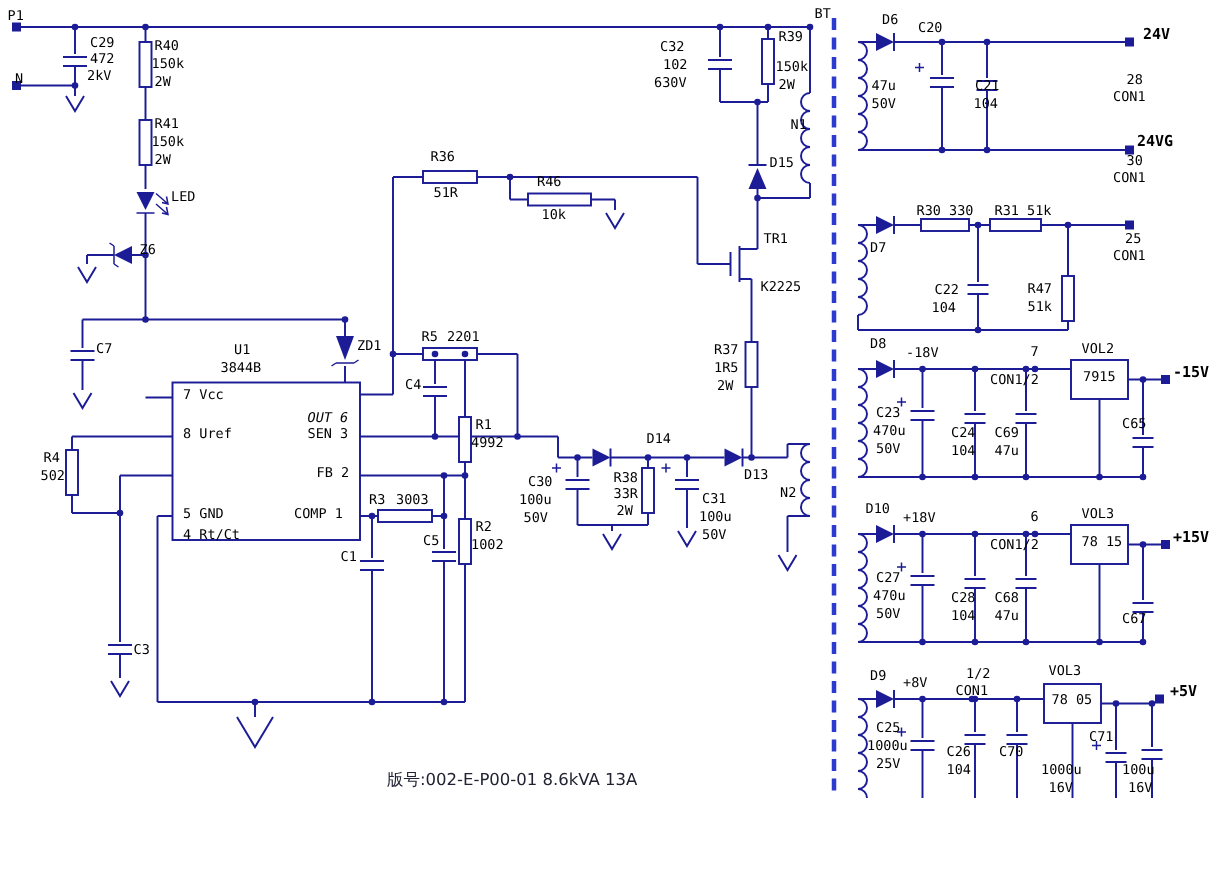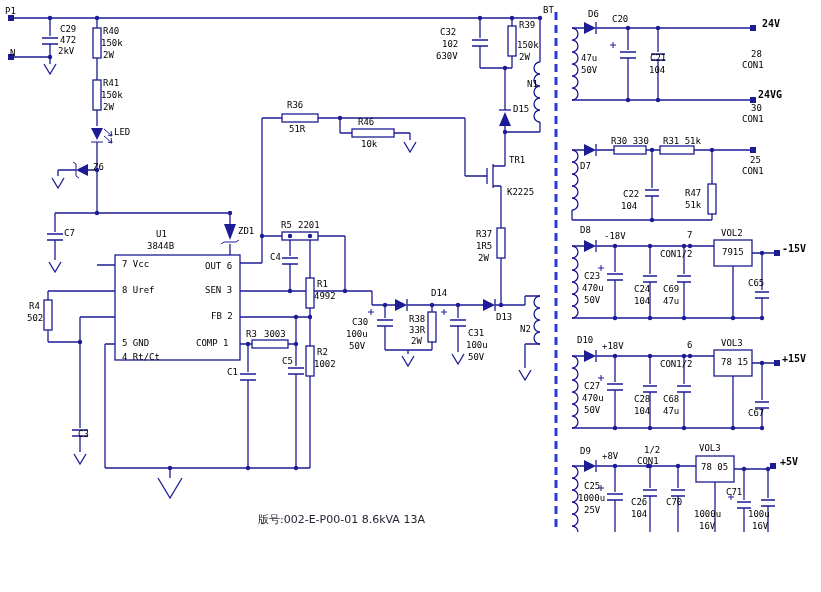--- a/index.html
+++ b/index.html
@@ -199,21 +199,21 @@
       <span class="lbl" style="left: 103px; top: 102px;">2W</span>
       <span class="lbl" style="left: 114px; top: 127px;">LED</span>
       <span class="lbl" style="left: 93px; top: 162px;">Z6</span>
       <span class="lbl" style="left: 64px; top: 228px;">C7</span>
       <span class="lbl" style="left: 156px; top: 229px;">U1</span>
       <span class="lbl" style="left: 147px; top: 241px;">3844B</span>
       <span class="lbl" style="left: 122px; top: 259px;">7 Vcc</span>
       <span class="lbl" style="left: 122px; top: 285px;">8 Uref</span>
       <span class="lbl" style="left: 122px; top: 311px; margin-top: 41px;">4 Rt/Ct</span>
       <span class="lbl" style="left: 122px; top: 338px;">5 GND</span>
-      <span class="lbl" style="left: 205px; top: 261px;">OUT 6</span>
+      <span class="lbl" style="left: 205px; top: 274px; font-style: italic;">OUT 6</span>
       <span class="lbl" style="left: 205px; top: 285px;">SEN 3</span>
       <span class="lbl" style="left: 211px; top: 311px;">FB 2</span>
       <span class="lbl" style="left: 196px; top: 338px;">COMP 1</span>
       <span class="lbl" style="left: 29px; top: 301px;">R4</span>
       <span class="lbl" style="left: 27px; top: 313px;">502</span>
       <span class="lbl" style="left: 238px; top: 226px;">ZD1</span>
       <span class="lbl" style="left: 281px; top: 220px;">R5</span>
       <span class="lbl" style="left: 298px; top: 220px;">2201</span>
       <span class="lbl" style="left: 270px; top: 252px;">C4</span>
       <span class="lbl" style="left: 287px; top: 100px;">R36</span>
@@ -221,21 +221,21 @@
       <span class="lbl" style="left: 358px; top: 117px;">R46</span>
       <span class="lbl" style="left: 361px; top: 139px;">10k</span>
       <span class="lbl" style="left: 317px; top: 279px;">R1</span>
       <span class="lbl" style="left: 314px; top: 291px;">4992</span>
       <span class="lbl" style="left: 317px; top: 347px;">R2</span>
       <span class="lbl" style="left: 314px; top: 359px;">1002</span>
       <span class="lbl" style="left: 246px; top: 329px;">R3</span>
       <span class="lbl" style="left: 264px; top: 329px;">3003</span>
       <span class="lbl" style="left: 227px; top: 367px;">C1</span>
       <span class="lbl" style="left: 282px; top: 356px;">C5</span>
-      <span class="lbl" style="left: 78px; top: 429px;">C3</span>
+      <span class="lbl" style="left: 89px; top: 429px;">C3</span>
       <span class="lbl" style="left: 336px; top: 317px; margin-left: 16px;">C30</span>
       <span class="lbl" style="left: 346px; top: 329px;">100u</span>
       <span class="lbl" style="left: 349px; top: 341px;">50V</span>
       <span class="lbl" style="left: 393px; top: 288px; padding-left: 38px;">D14</span>
       <span class="lbl" style="left: 409px; top: 314px;">R38</span>
       <span class="lbl" style="left: 409px; top: 325px;">33R</span>
       <span class="lbl" style="left: 411px; top: 336px;">2W</span>
       <span class="lbl" style="left: 468px; top: 328px;">C31</span>
       <span class="lbl" style="left: 466px; top: 340px;">100u</span>
       <span class="lbl" style="left: 468px; top: 352px;">50V</span>

